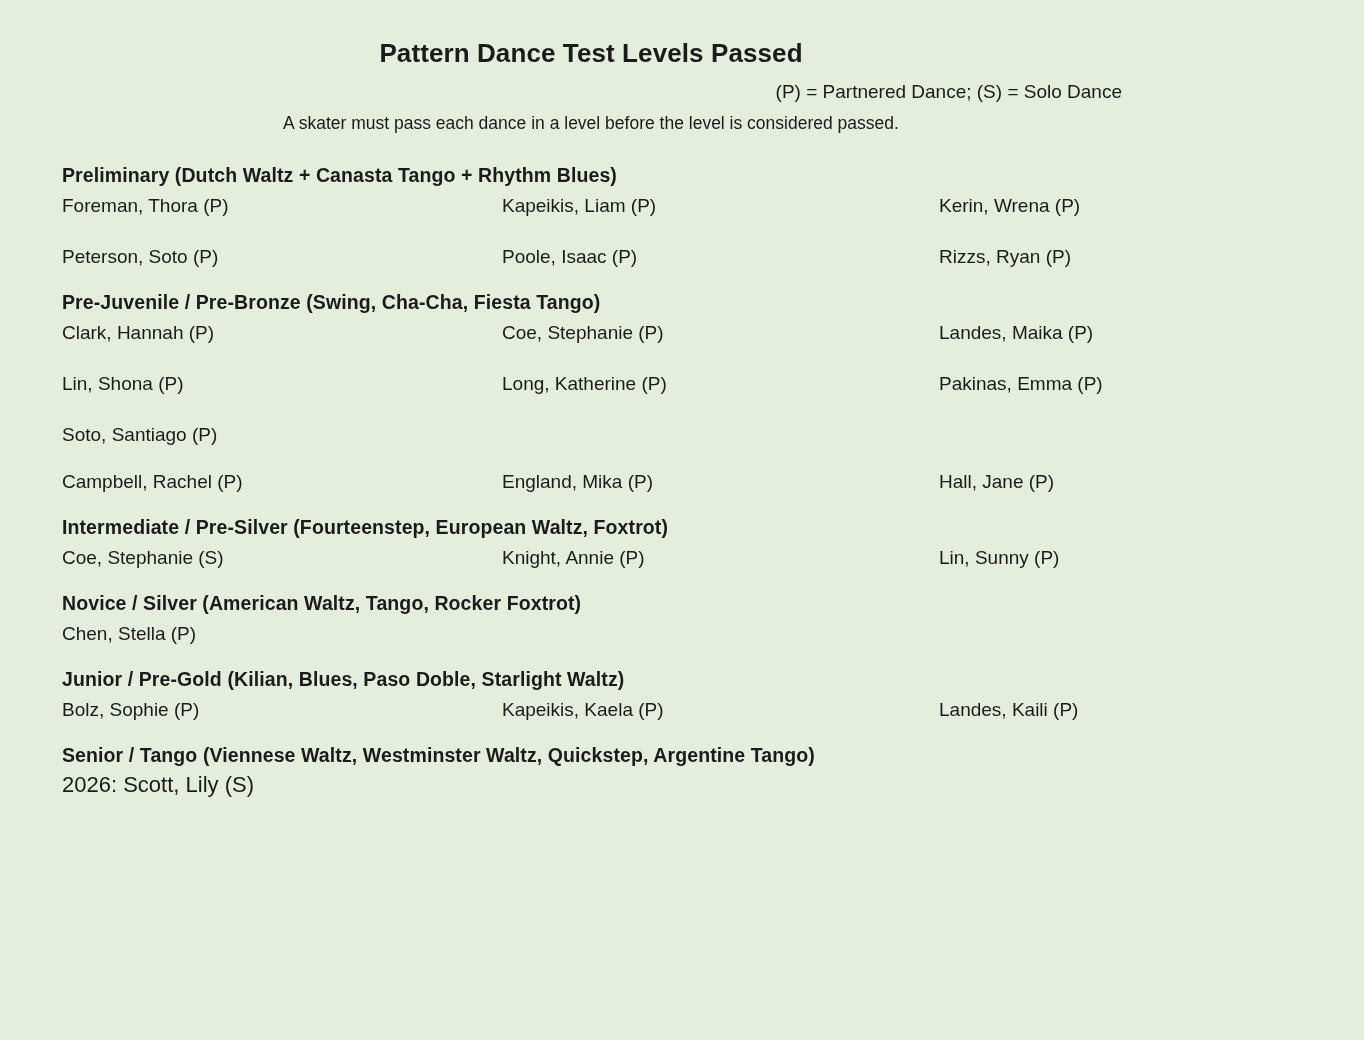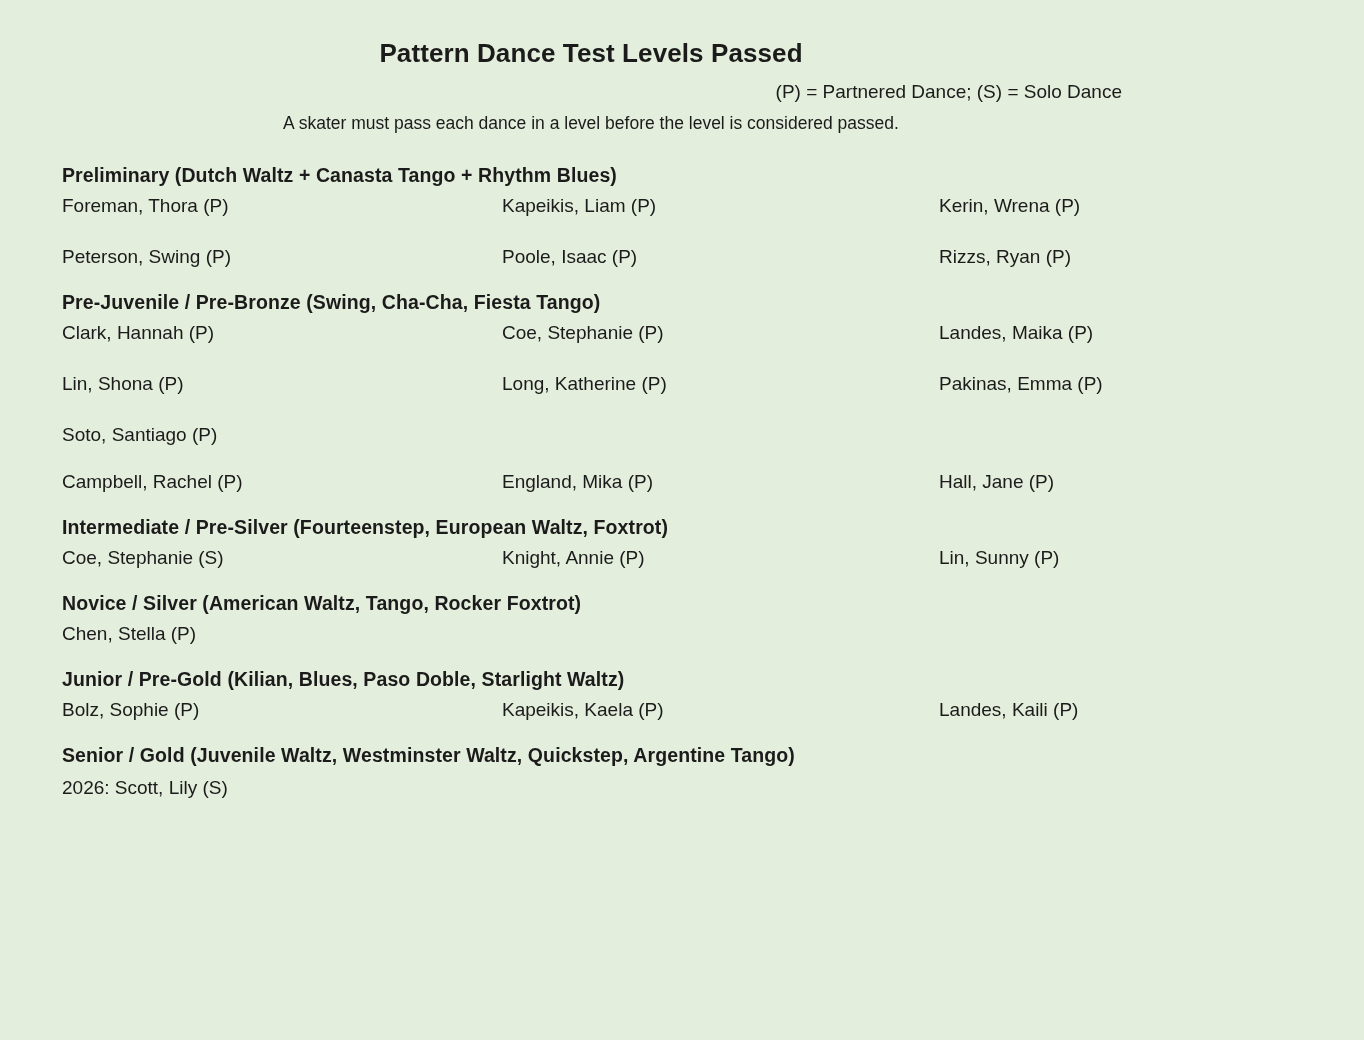--- a/index.html
+++ b/index.html
@@ -55,24 +55,24 @@
     grid-template-columns: 440px 437px auto;
     row-gap: 24px;
   }
   .name-cell {
     font-size: 19px;
     line-height: 1.42;
     white-space: nowrap;
     padding-left: 2px;
   }
   .single-line {
-    font-size: 19px;
+    font-size: 22px;
     line-height: 1.42;
     padding-left: 2px;
-    margin-top: 8px;
+    margin-top: 2px;
   }
   .sec-preliminary { }
   .sec-senior .section-heading { margin-bottom: 2px; }
 </style>
 </head>
 <body>
 
 <div class="page">
 
   <h1 class="doc-title">Pattern Dance Test Levels Passed</h1>
@@ -80,21 +80,21 @@
   <p class="doc-sub2">A skater must pass each dance in a level before the level is considered passed.</p>
 
   <div class="sections">
 
     <div class="section sec-preliminary">
       <div class="section-heading">Preliminary (Dutch Waltz + Canasta Tango + Rhythm Blues)</div>
       <div class="names-grid">
         <div class="name-cell">Foreman, Thora (P)</div>
         <div class="name-cell">Kapeikis, Liam (P)</div>
         <div class="name-cell">Kerin, Wrena (P)</div>
-        <div class="name-cell">Peterson, Swing (P)</div>
+        <div class="name-cell">Peterson, Soto (P)</div>
         <div class="name-cell">Poole, Isaac (P)</div>
         <div class="name-cell">Rizzs, Ryan (P)</div>
       </div>
     </div>
 
     <div class="section">
       <div class="section-heading">Pre-Juvenile / Pre-Bronze (Swing, Cha-Cha, Fiesta Tango)</div>
       <div class="names-grid">
         <div class="name-cell">Clark, Hannah (P)</div>
         <div class="name-cell">Coe, Stephanie (P)</div>
@@ -133,18 +133,18 @@
     <div class="section">
       <div class="section-heading">Junior / Pre-Gold (Kilian, Blues, Paso Doble, Starlight Waltz)</div>
       <div class="names-grid">
         <div class="name-cell">Bolz, Sophie (P)</div>
         <div class="name-cell">Kapeikis, Kaela (P)</div>
         <div class="name-cell">Landes, Kaili (P)</div>
       </div>
     </div>
 
     <div class="section sec-senior">
-      <div class="section-heading">Senior / Gold (Juvenile Waltz, Westminster Waltz, Quickstep, Argentine Tango)</div>
+      <div class="section-heading">Senior / Tango (Viennese Waltz, Westminster Waltz, Quickstep, Argentine Tango)</div>
       <div class="single-line">2026:  Scott, Lily (S)</div>
     </div>
 
   </div>
 </div>
 
 </body></html>

